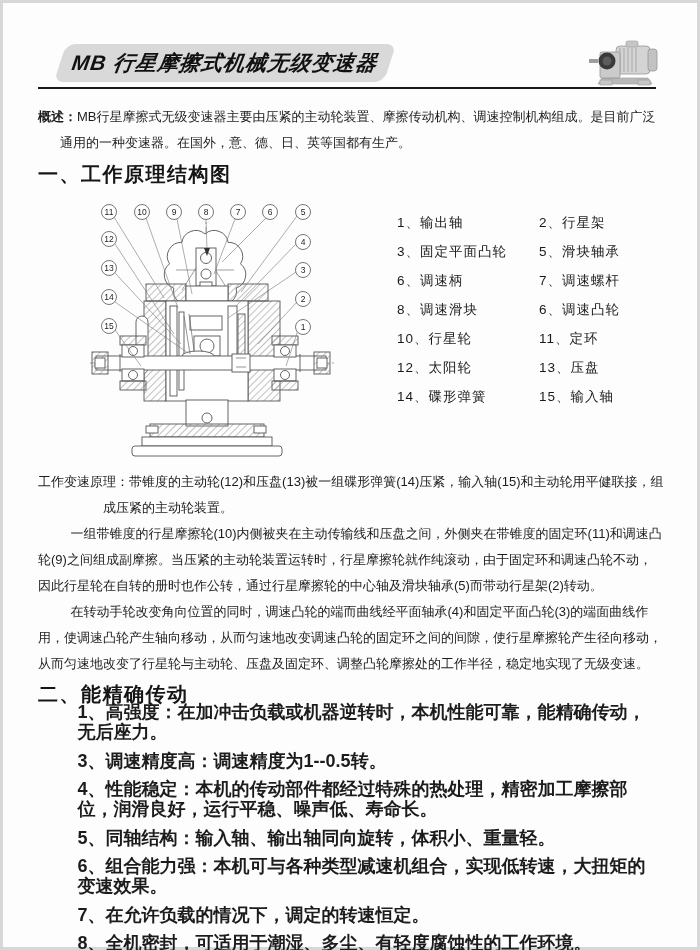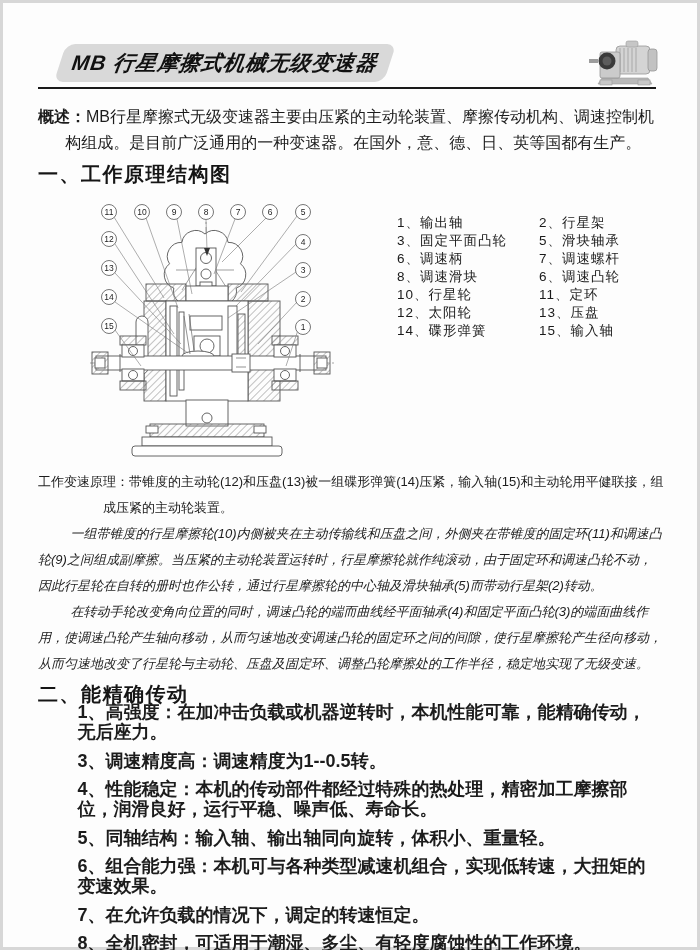--- a/index.html
+++ b/index.html
@@ -20,40 +20,40 @@
   .title-badge .title-text {
     transform:skewX(18deg) skewX(-8deg); font-style:italic; font-weight:bold;
     font-size:21px; letter-spacing:1px; color:#111; white-space:nowrap;
   }
   .motor-thumb { position:absolute; left:586px; top:36px; width:78px; height:52px; }
   .header-rule { position:absolute; left:38px; top:87px; width:618px; height:2px; background:#1a1a1a; }
 
   
   .overview {
     position:absolute; left:38px; top:104px; width:624px;
-    font-size:16px; line-height:26px; padding-left:1.7em; text-indent:-1.7em;
+    font-size:13px; line-height:26px; padding-left:1.7em; text-indent:-1.7em;
   }
   .sec-heading { position:absolute; left:38px; font-size:20px; font-weight:bold; letter-spacing:1.5px; color:#151515; }
   .sec1-heading { top:161px; }
   .sec2-heading { top:681px; }
 
   .diagram-wrap { position:absolute; left:86px; top:196px; width:252px; height:272px; }
 
   .parts-grid {
     position:absolute; left:397px; top:214px; width:290px;
-    display:grid; grid-template-columns:142px auto; 
+    display:grid; grid-template-columns:142px auto; row-gap:11px;
     font-size:13.5px; line-height:18px; letter-spacing:1px; color:#1a1a1a;
   }
 
   .principle {
     position:absolute; left:38px; top:469px; width:626px;
     font-size:13px; line-height:26px;
   }
   .principle p.lead { padding-left:5em; text-indent:-5em; }
-  .principle p.ind  { text-indent:2.5em;font-style:italic; }
+  .principle p.ind  { text-indent:2.5em; }
 
   .features {
     position:absolute; left:38px; top:702px; width:624px;
     list-style:none; font-size:18px; line-height:20px;font-weight:bold;
   }
   .features li { margin-left:2.2em; margin-bottom:8.5px; }
 </style>
 </head>
 <body>
 

